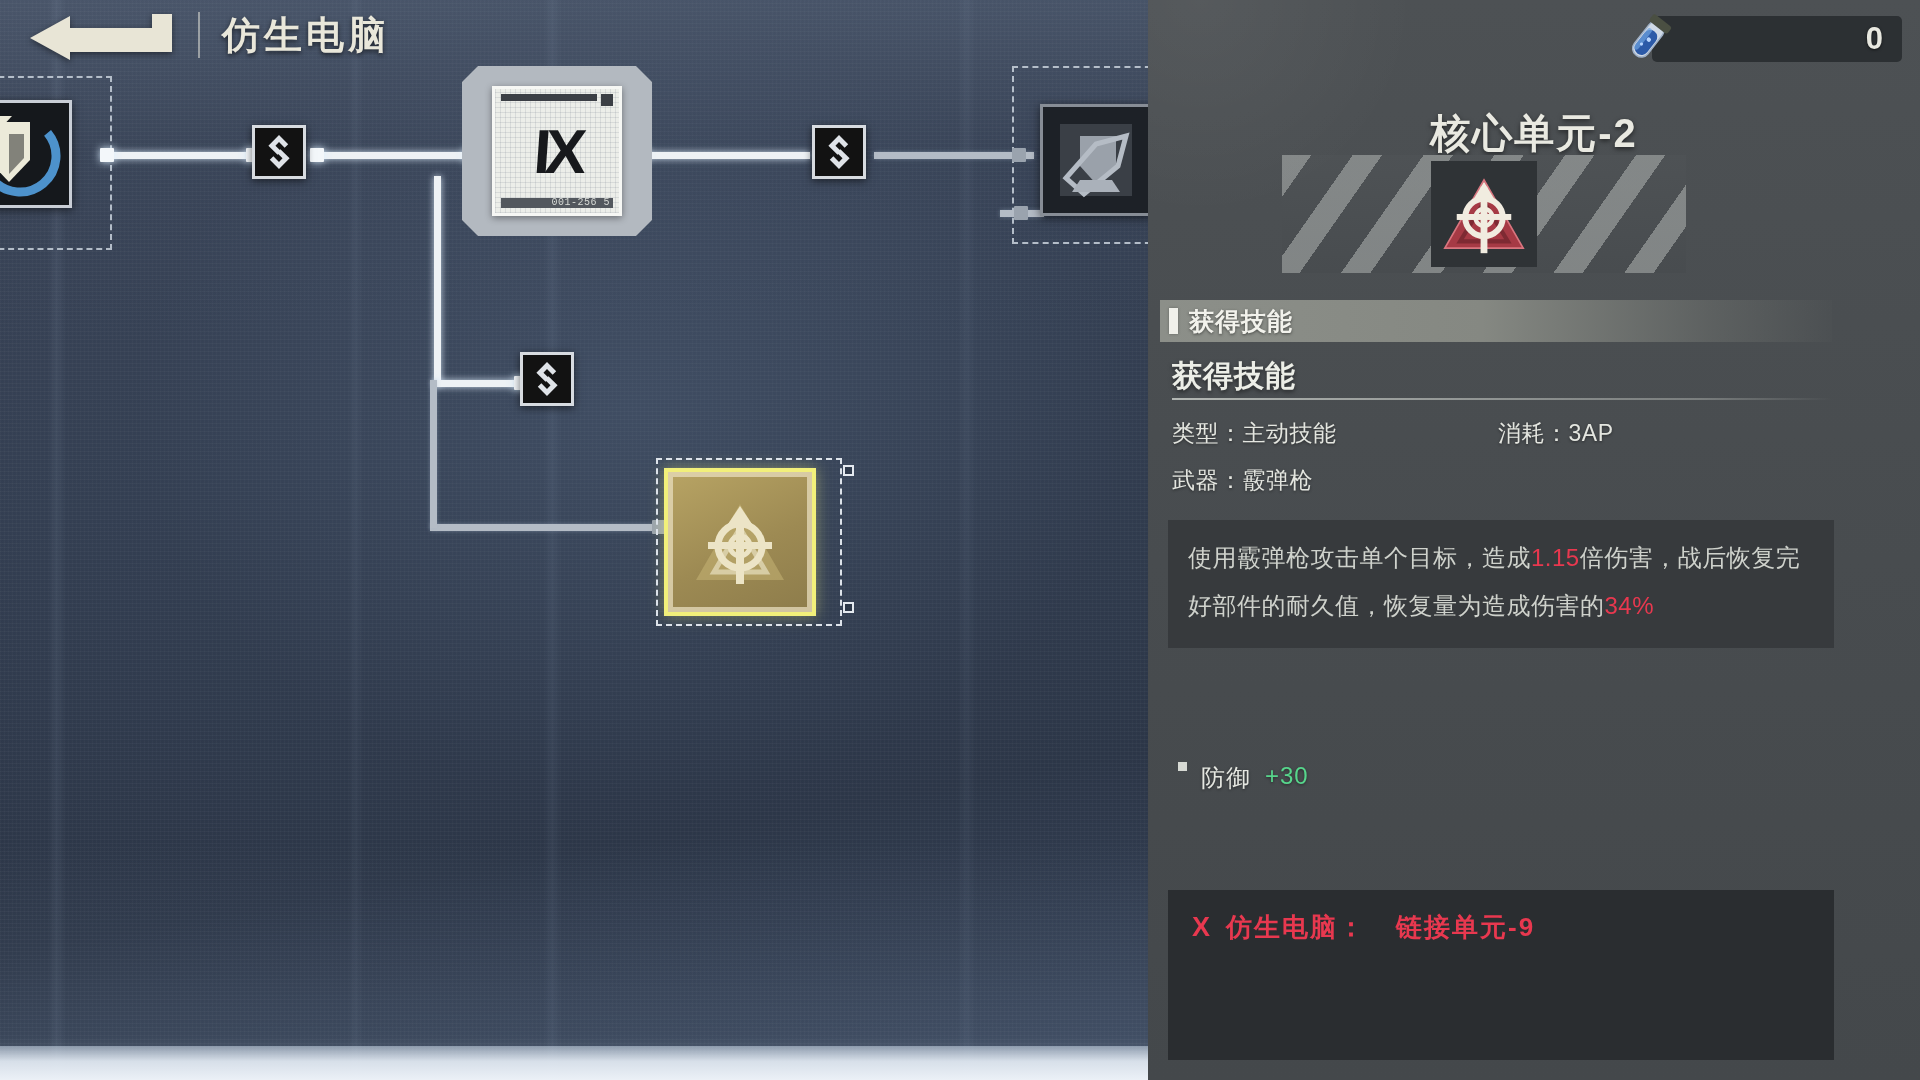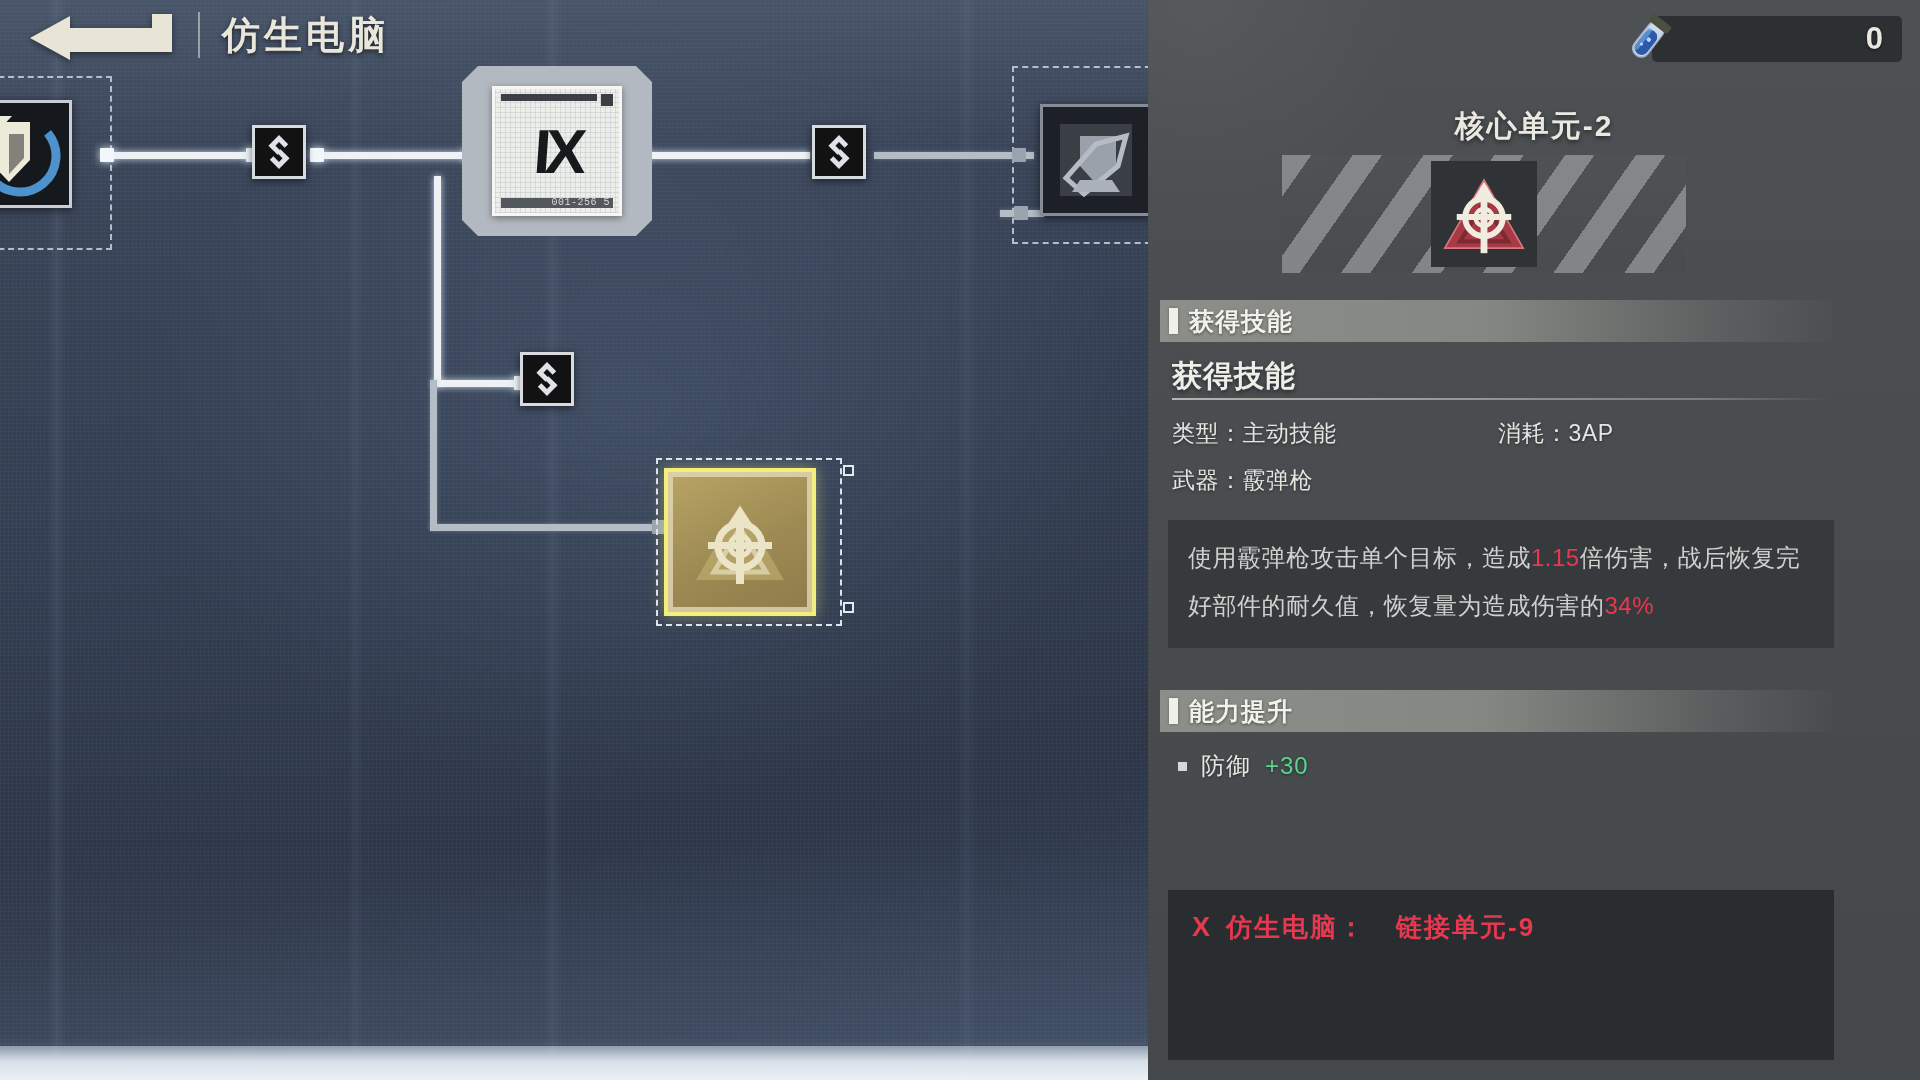--- a/index.html
+++ b/index.html
@@ -127,21 +127,21 @@
   #currency-bar{
     width:250px; height:46px; background:#2c3033; border-radius:5px;
     display:flex; align-items:center; justify-content:flex-end; padding-right:18px;
   }
   #currency-value{ color:#e8e8e0; font-size:31px; font-weight:bold; letter-spacing:1px;
                    text-shadow:0 1px 3px rgba(0,0,0,.6); }
   #vial-icon{ position:absolute; left:-30px; top:-3px; width:52px; height:52px; }
 
   #unit-title{
     position:absolute; top:106px; width:100%; text-align:center;
-    color:#e9e9e1; font-size:30px; font-weight:bold; letter-spacing:2px;
+    color:#e9e9e1; font-size:40px; font-weight:bold; letter-spacing:2px;
     text-shadow:0 2px 5px rgba(0,0,0,.55);
   }
 
   
   #skill-banner{
     position:absolute; left:134px; top:155px; width:404px; height:118px;
     background:
       repeating-linear-gradient(125deg, rgba(176,180,178,.55) 0 24px, rgba(176,180,178,0) 24px 58px),
       linear-gradient(180deg,#4e5255,#484c4f);
     overflow:hidden;
@@ -173,22 +173,22 @@
              text-shadow:0 1px 3px rgba(0,0,0,.45); }
   #meta-type{ top:418px; } #meta-cost{ top:418px; left:350px; } #meta-weapon{ top:465px; }
 
   #skill-desc{
     position:absolute; left:20px; top:520px; width:666px; padding:14px 20px 18px 20px;
     background:#373a3d; color:#cfd2cc; font-size:24px; line-height:48px; letter-spacing:.5px;
   }
   .hl-red{ color:#e8384f; }
 
   #ability-list{ position:absolute; left:30px; top:750px; }
-  .ability-item{ display:flex; align-items:center; gap:14px; color:#e5e7e1; font-size:24px;
-                 letter-spacing:1px; text-shadow:0 1px 3px rgba(0,0,0,.45); }
+  .ability-item{ display:flex; align-items:flex-start; gap:14px; color:#e5e7e1; font-size:24px;
+                 letter-spacing:1px; text-shadow:0 1px 3px rgba(0,0,0,.45);margin-top:12px; }
   .ability-bullet{ width:9px; height:9px; background:#d7dad4; }
   .hl-green{ color:#57d68c; }
 
   #warn-box{
     position:absolute; left:20px; top:890px; width:666px; height:170px; background:#2a2d30;
     padding:20px 24px;
   }
   #warn-text{ color:#e8384f; font-size:26px; font-weight:bold; letter-spacing:2px;
               display:flex; align-items:center; gap:14px; }
   #warn-x{ font-size:27px; font-weight:bold; }
@@ -361,24 +361,20 @@
       <span>消耗：</span><span>3AP</span>
     </div>
     <div class="meta-row" id="meta-weapon">
       <span>武器：</span><span>霰弹枪</span>
     </div>
 
     <div id="skill-desc">
       <span>使用霰弹枪攻击单个目标，造成</span><span class="hl-red">1.15</span><span>倍伤害，战后恢复完好部件的耐久值，恢复量为造成伤害的</span><span class="hl-red">34%</span>
     </div>
 
-    <div class="section-bar" style="top:690px;">
-      <div class="accent"></div>
-      <div class="label">能力提升</div>
-    </div>
 
     <div id="ability-list">
       <div class="ability-item">
         <span class="ability-bullet"></span>
         <span>防御</span>
         <span class="hl-green">+30</span>
       </div>
     </div>
 
     <div id="warn-box">

